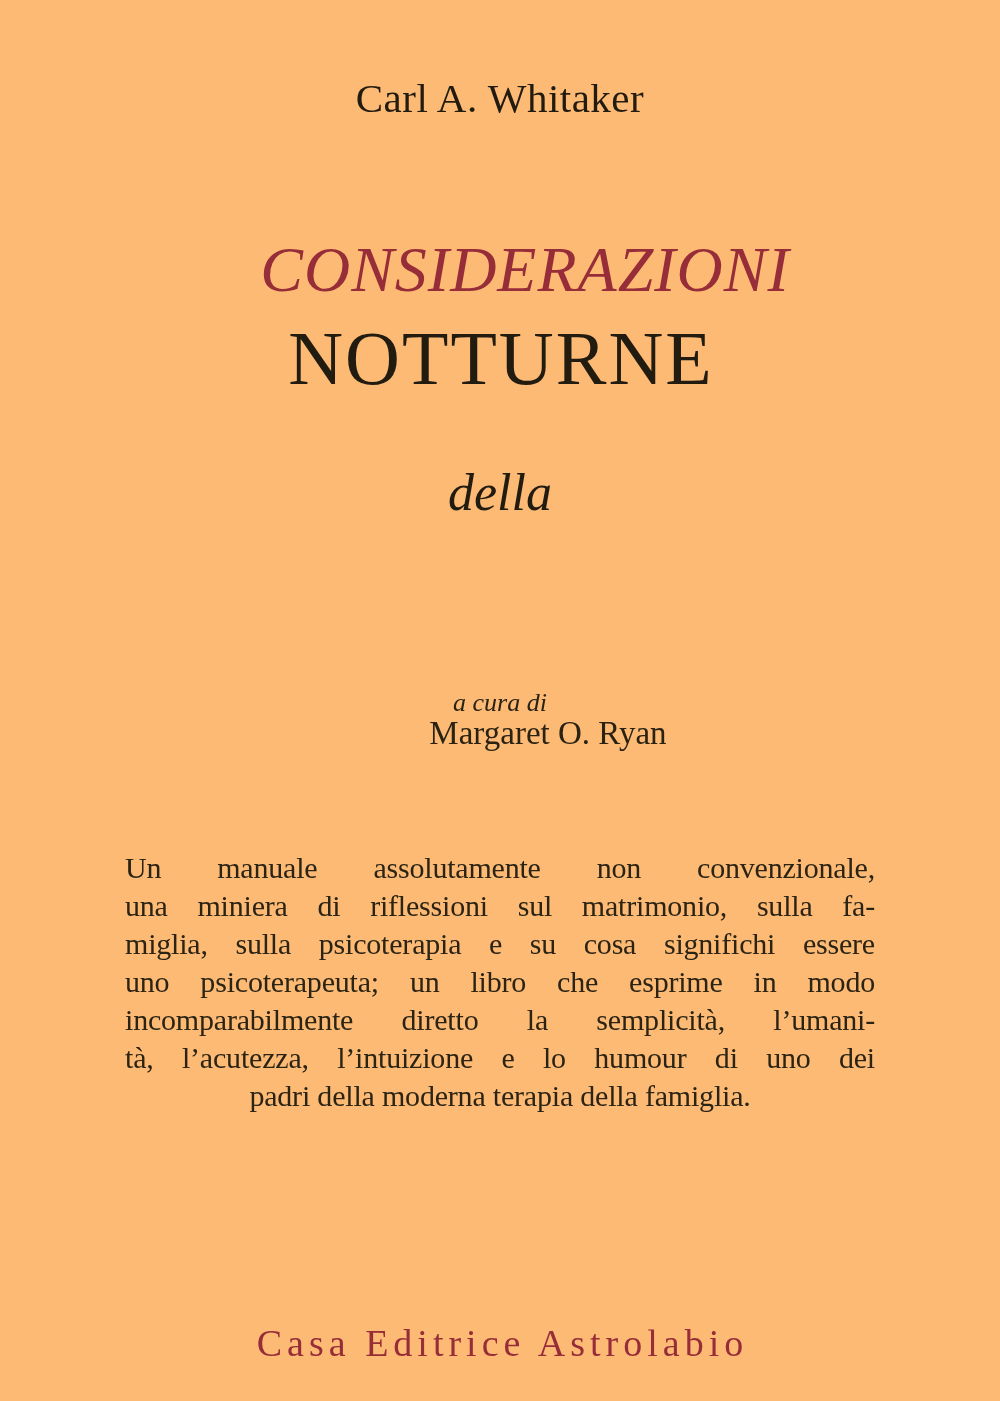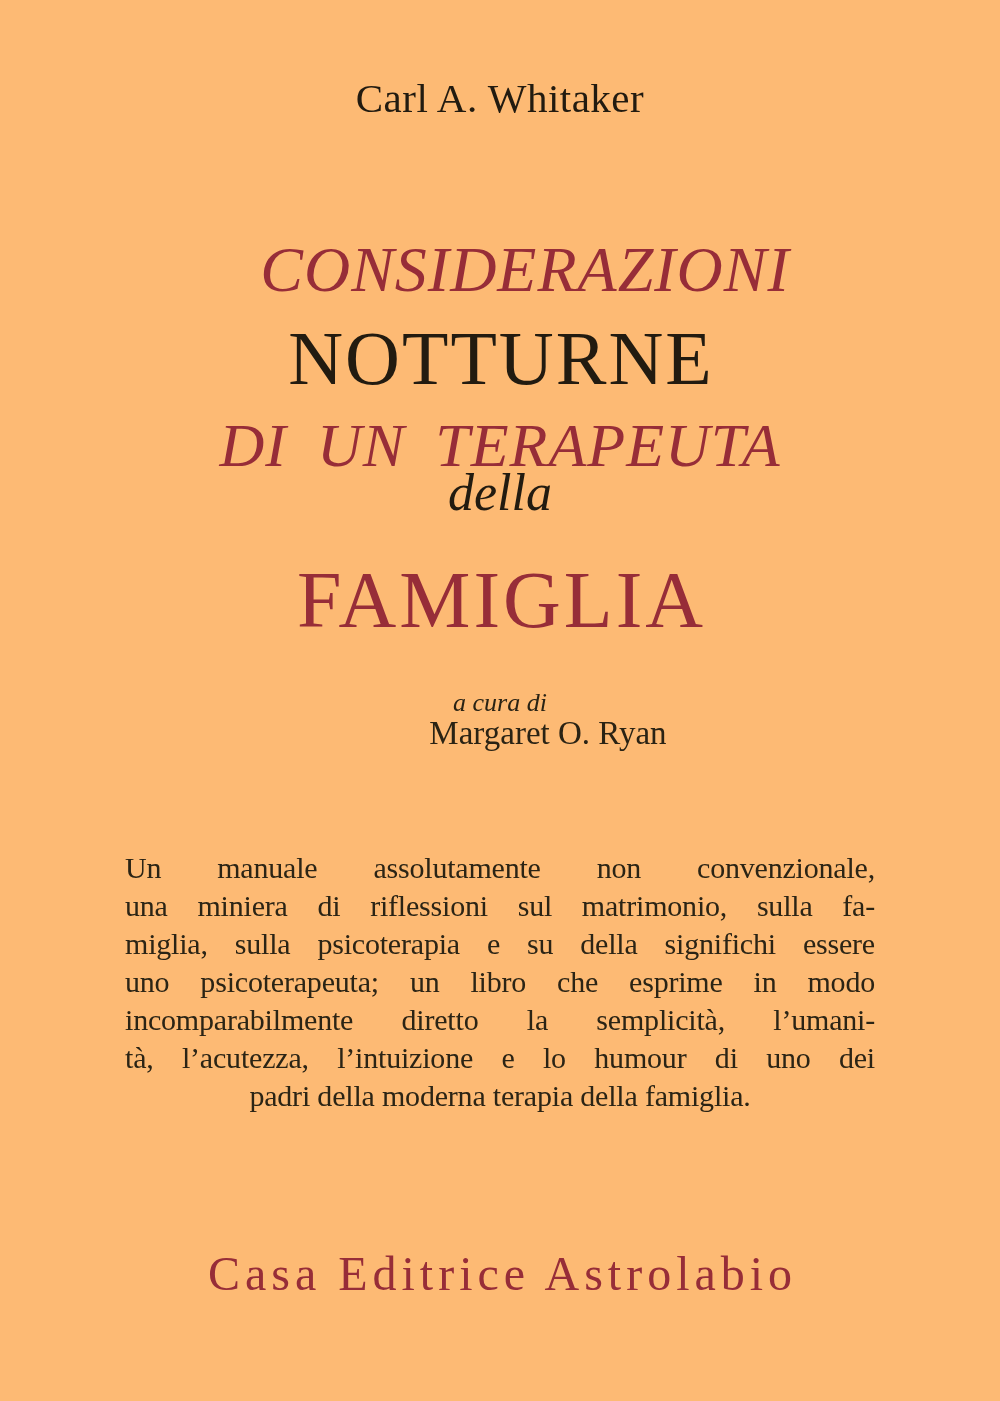--- a/index.html
+++ b/index.html
@@ -85,52 +85,50 @@
   }
   .blurb-line {
     text-align: justify;
     text-align-last: justify;
   }
   .blurb-line.last {
     text-align: center;
     text-align-last: center;
   }
   .publisher {
-    top: 1250px;
-    font-size: 48px;
+    top: 1324px;
+    font-size: 38px;
     color: #972d38;
     letter-spacing: 5px;
     text-indent: 5px;
   }
 </style>
 </head>
 <body>
 
 <div class="cover">
 
   <div class="line author">Carl A. Whitaker</div>
 
   <div class="line title-1 red italic">CONSIDERAZIONI</div>
 
   <div class="line title-2 black">NOTTURNE</div>
 
-  <div class="line title-3 red italic">DI UN TERAPEUTA</div>
 
   <div class="line title-4 black italic">della</div>
 
-  <div class="line title-5 red">FAMIGLIA</div>
 
   <div class="line editor-prefix italic">a cura di</div>
 
   <div class="line editor-name">Margaret O. Ryan</div>
 
   <div class="blurb">
     <div class="blurb-line">Un manuale assolutamente non convenzionale,</div>
     <div class="blurb-line">una miniera di riflessioni sul matrimonio, sulla fa-</div>
-    <div class="blurb-line">miglia, sulla psicoterapia e su della significhi essere</div>
+    <div class="blurb-line">miglia, sulla psicoterapia e su cosa significhi essere</div>
     <div class="blurb-line">uno psicoterapeuta; un libro che esprime in modo</div>
     <div class="blurb-line">incomparabilmente diretto la semplicità, l’umani-</div>
     <div class="blurb-line">tà, l’acutezza, l’intuizione e lo humour di uno dei</div>
     <div class="blurb-line last">padri della moderna terapia della famiglia.</div>
   </div>
 
   <div class="line publisher">Casa Editrice Astrolabio</div>
 
 </div>
 

